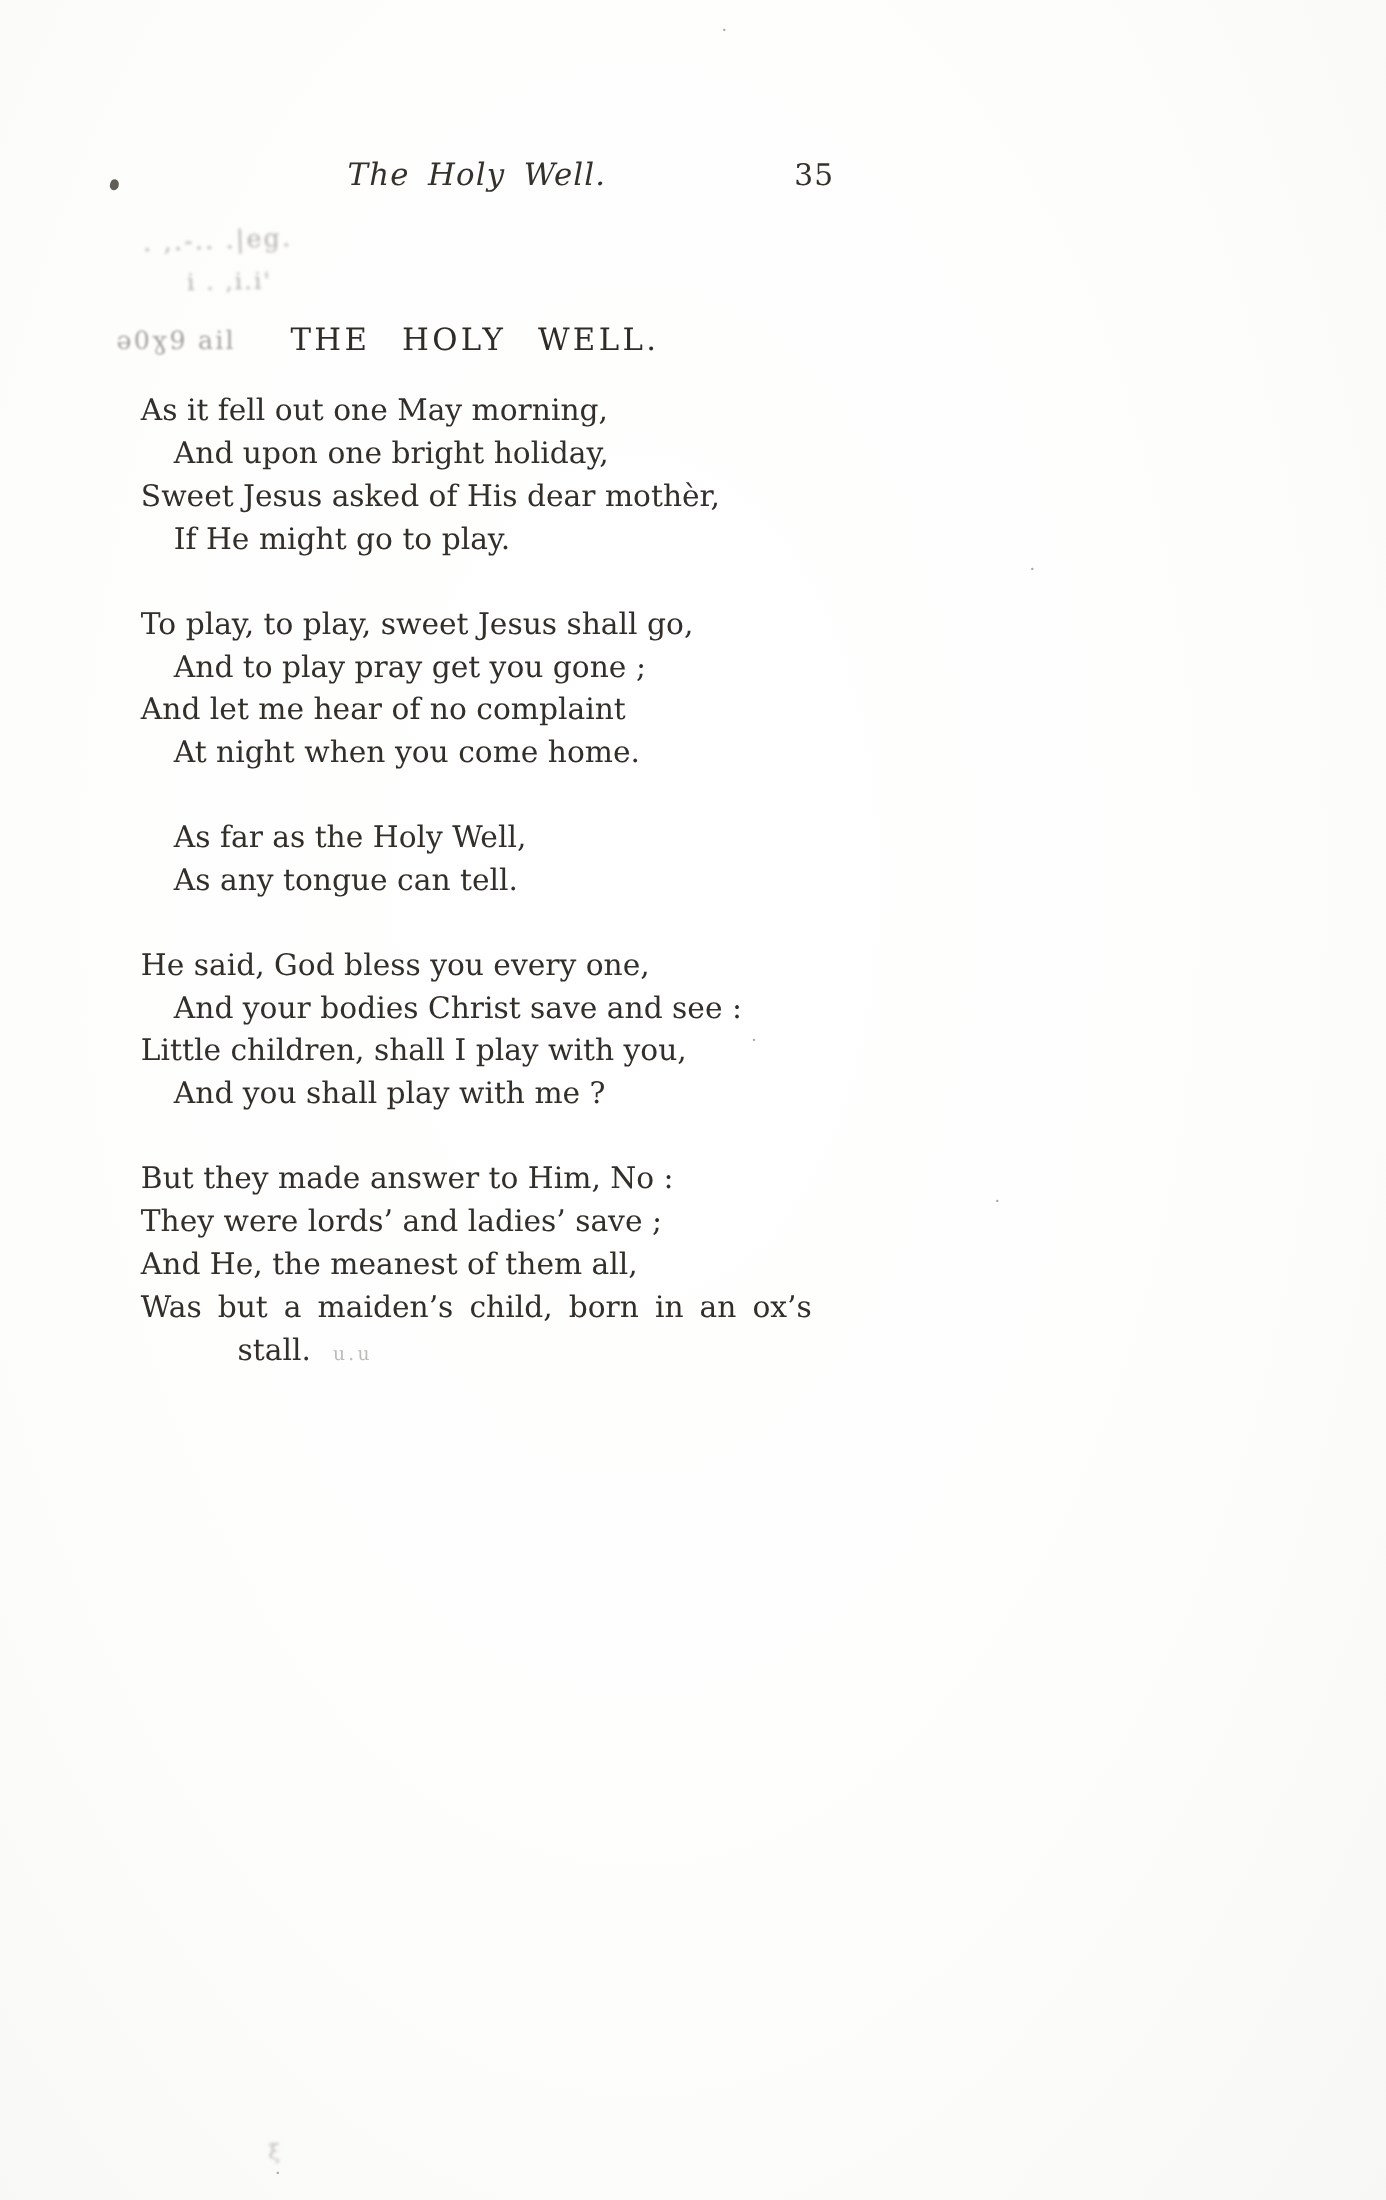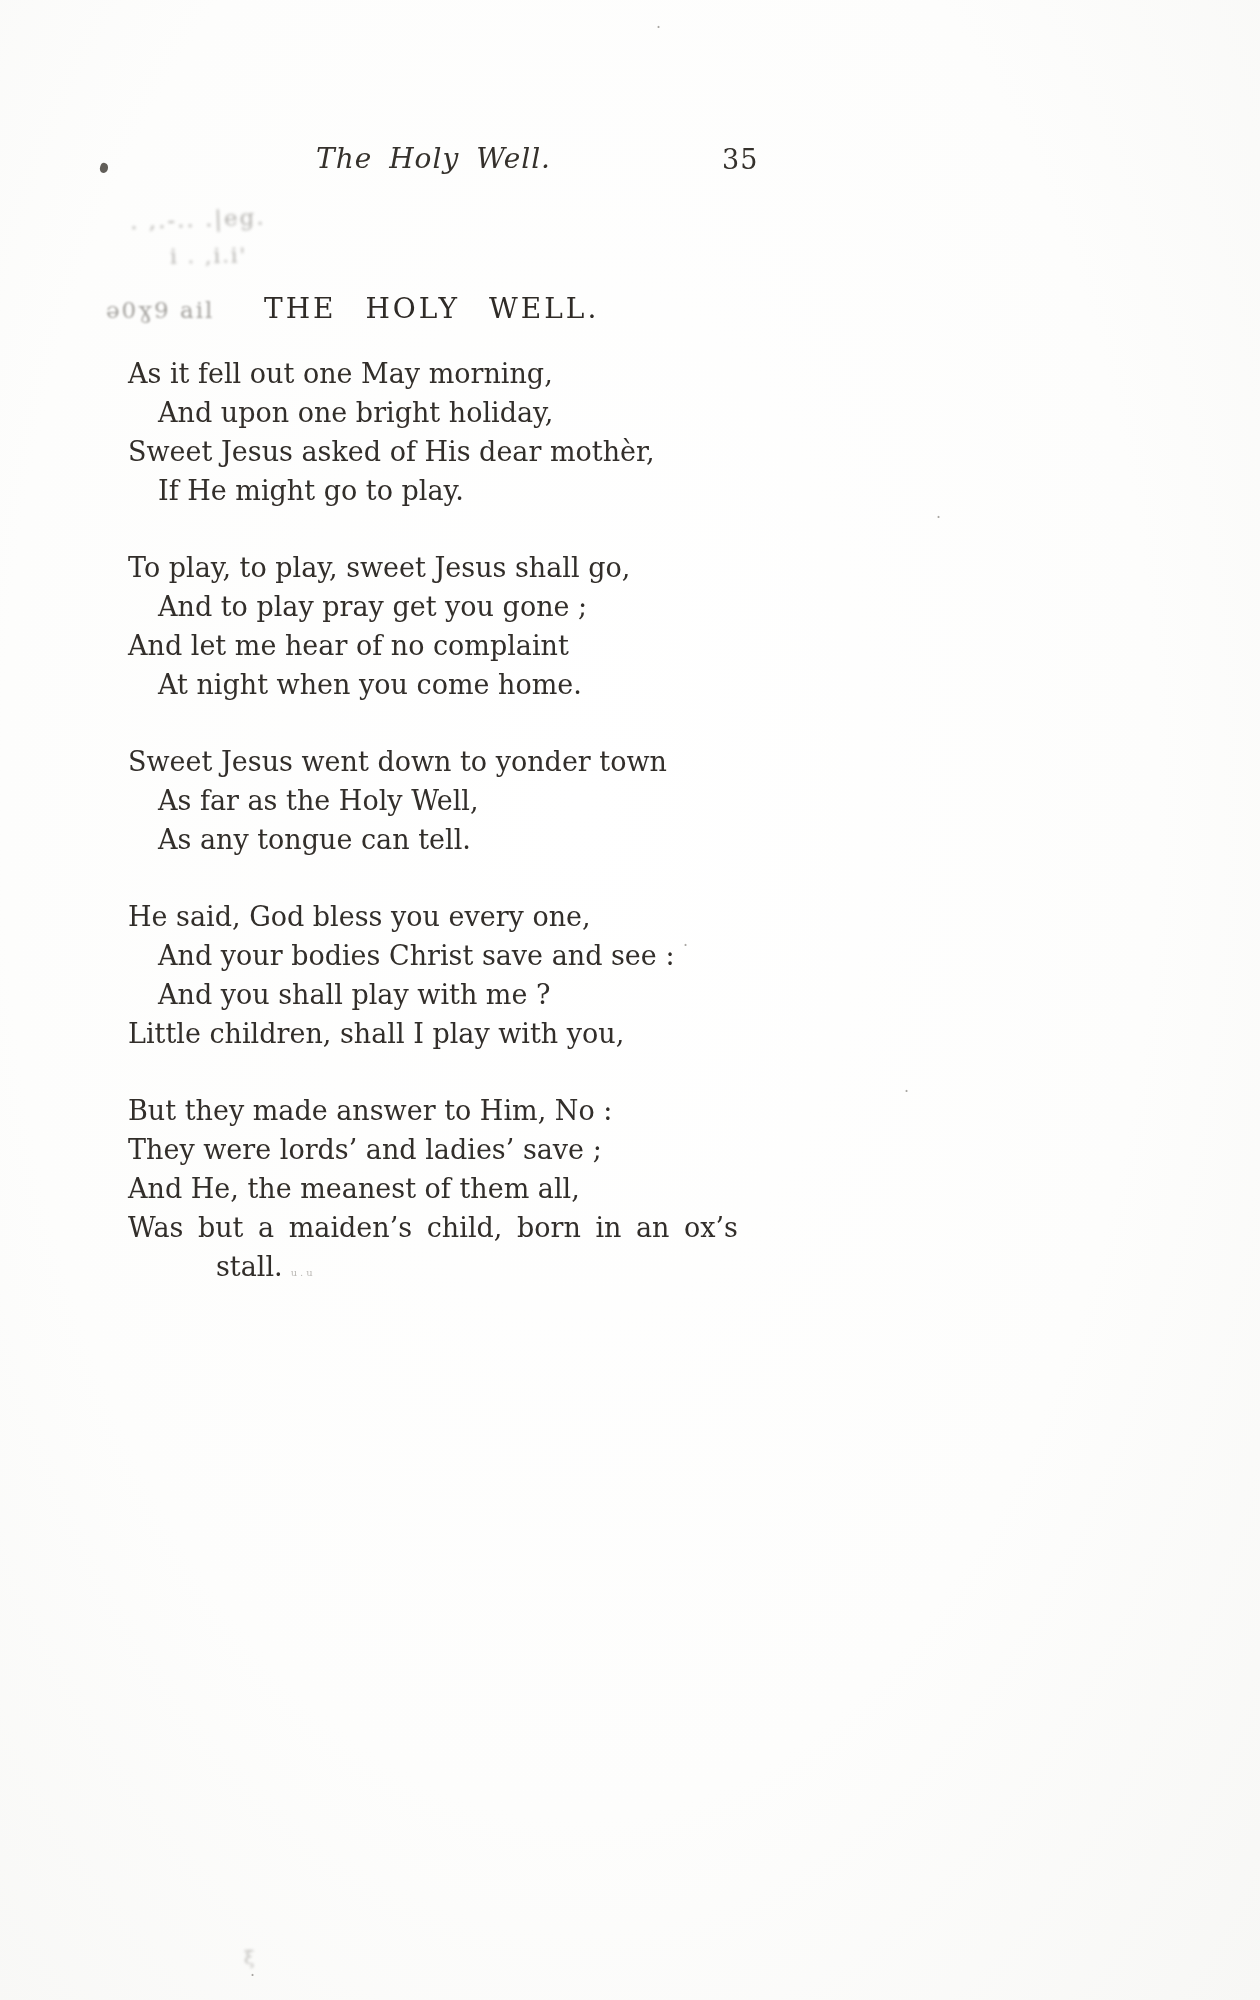--- a/index.html
+++ b/index.html
@@ -61,22 +61,22 @@
     white-space: nowrap;
     pointer-events: none;
   }
   .ghost.g1 { left: 130px; top: 206px; font-size: 23px; transform: rotate(-2deg); }
   .ghost.g2 { left: 170px; top: 244px; font-size: 21px; transform: rotate(-1deg); }
   .ghost.title-ghost { left: 106px; top: 297px; font-size: 23px; opacity: 0.5; filter: blur(1px); }
   .ghost.bottom-ghost { left: 244px; top: 1946px; font-size: 19px; opacity: 0.35; }
   .stall-tail {
     position: static;
     display: inline-block;
-    margin-left: 8px;
-    font-size: 10px;
+    margin-left: 20px;
+    font-size: 17px;
     color: #5a554d;
     opacity: 0.4;
     filter: blur(0.7px);
     letter-spacing: 3px;
     vertical-align: baseline;
   }
 
   
   .speck {
     position: absolute;
@@ -130,30 +130,29 @@
     </div>
 
     <div class="stanza">
       <div class="line">To play, to play, sweet Jesus shall go,</div>
       <div class="line indent">And to play pray get you gone ;</div>
       <div class="line">And let me hear of no complaint</div>
       <div class="line indent">At night when you come home.</div>
     </div>
 
     <div class="stanza">
-      <div class="line">Sweet Jesus went down to yonder town</div>
       <div class="line indent">As far as the Holy Well,</div>
       <div class="line indent">As any tongue can tell.</div>
     </div>
 
     <div class="stanza">
       <div class="line">He said, God bless you every one,</div>
       <div class="line indent">And your bodies Christ save and see :</div>
+      <div class="line">Little children, shall I play with you,</div>
       <div class="line indent">And you shall play with me ?</div>
-      <div class="line">Little children, shall I play with you,</div>
     </div>
 
     <div class="stanza">
       <div class="line">But they made answer to Him, No :</div>
       <div class="line">They were lords’ and ladies’ save ;</div>
       <div class="line">And He, the meanest of them all,</div>
       <div class="line stretch">Was but a maiden’s child, born in an ox’s</div>
       <div class="line stall">
         <span>stall.</span><span class="stall-tail">u.u</span>
       </div>

